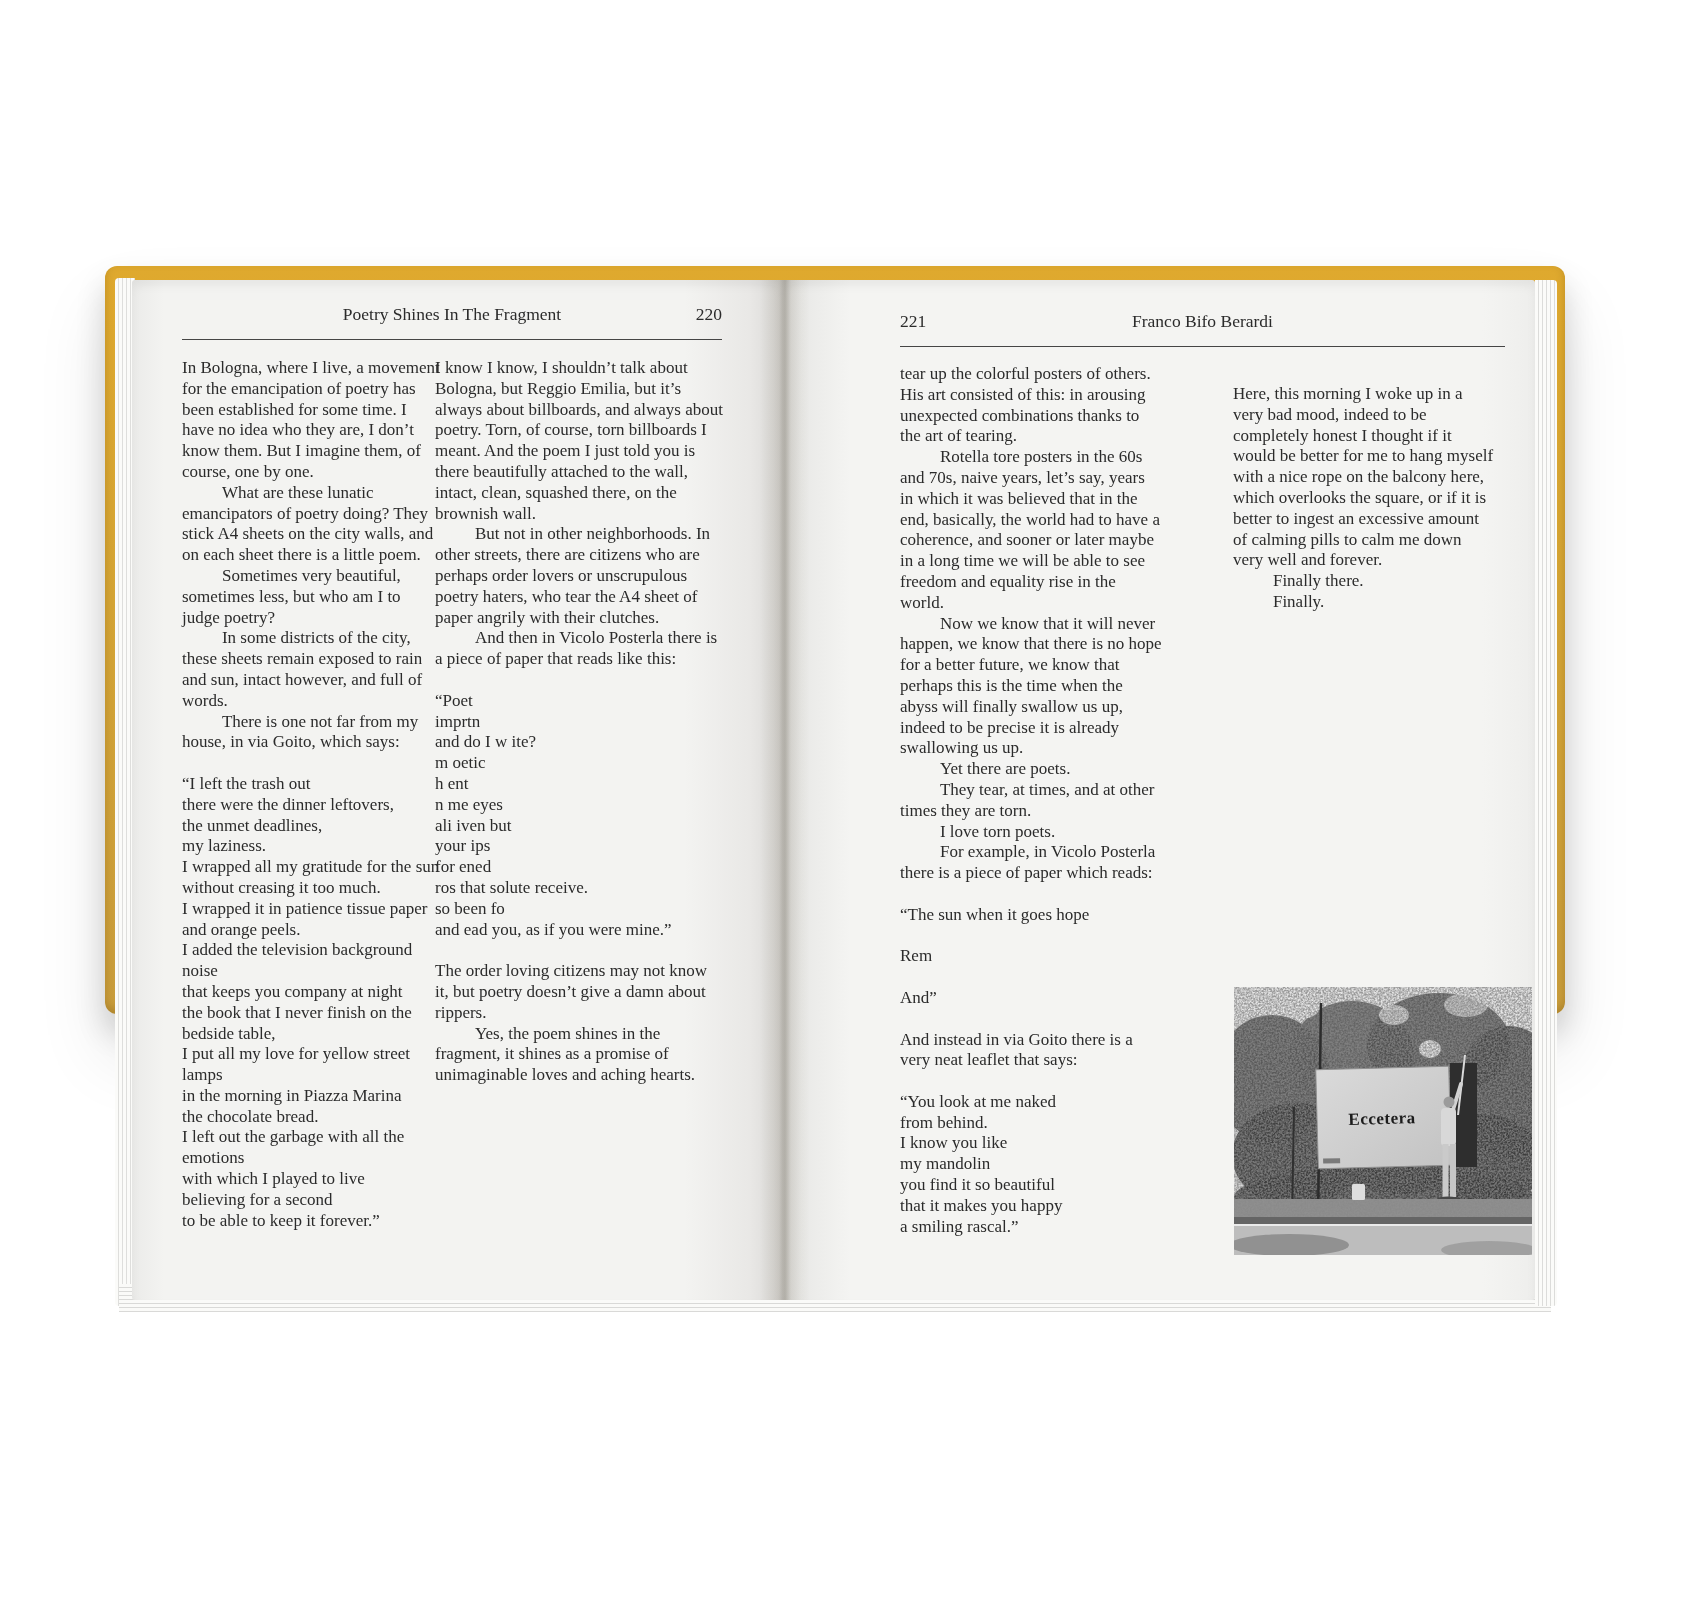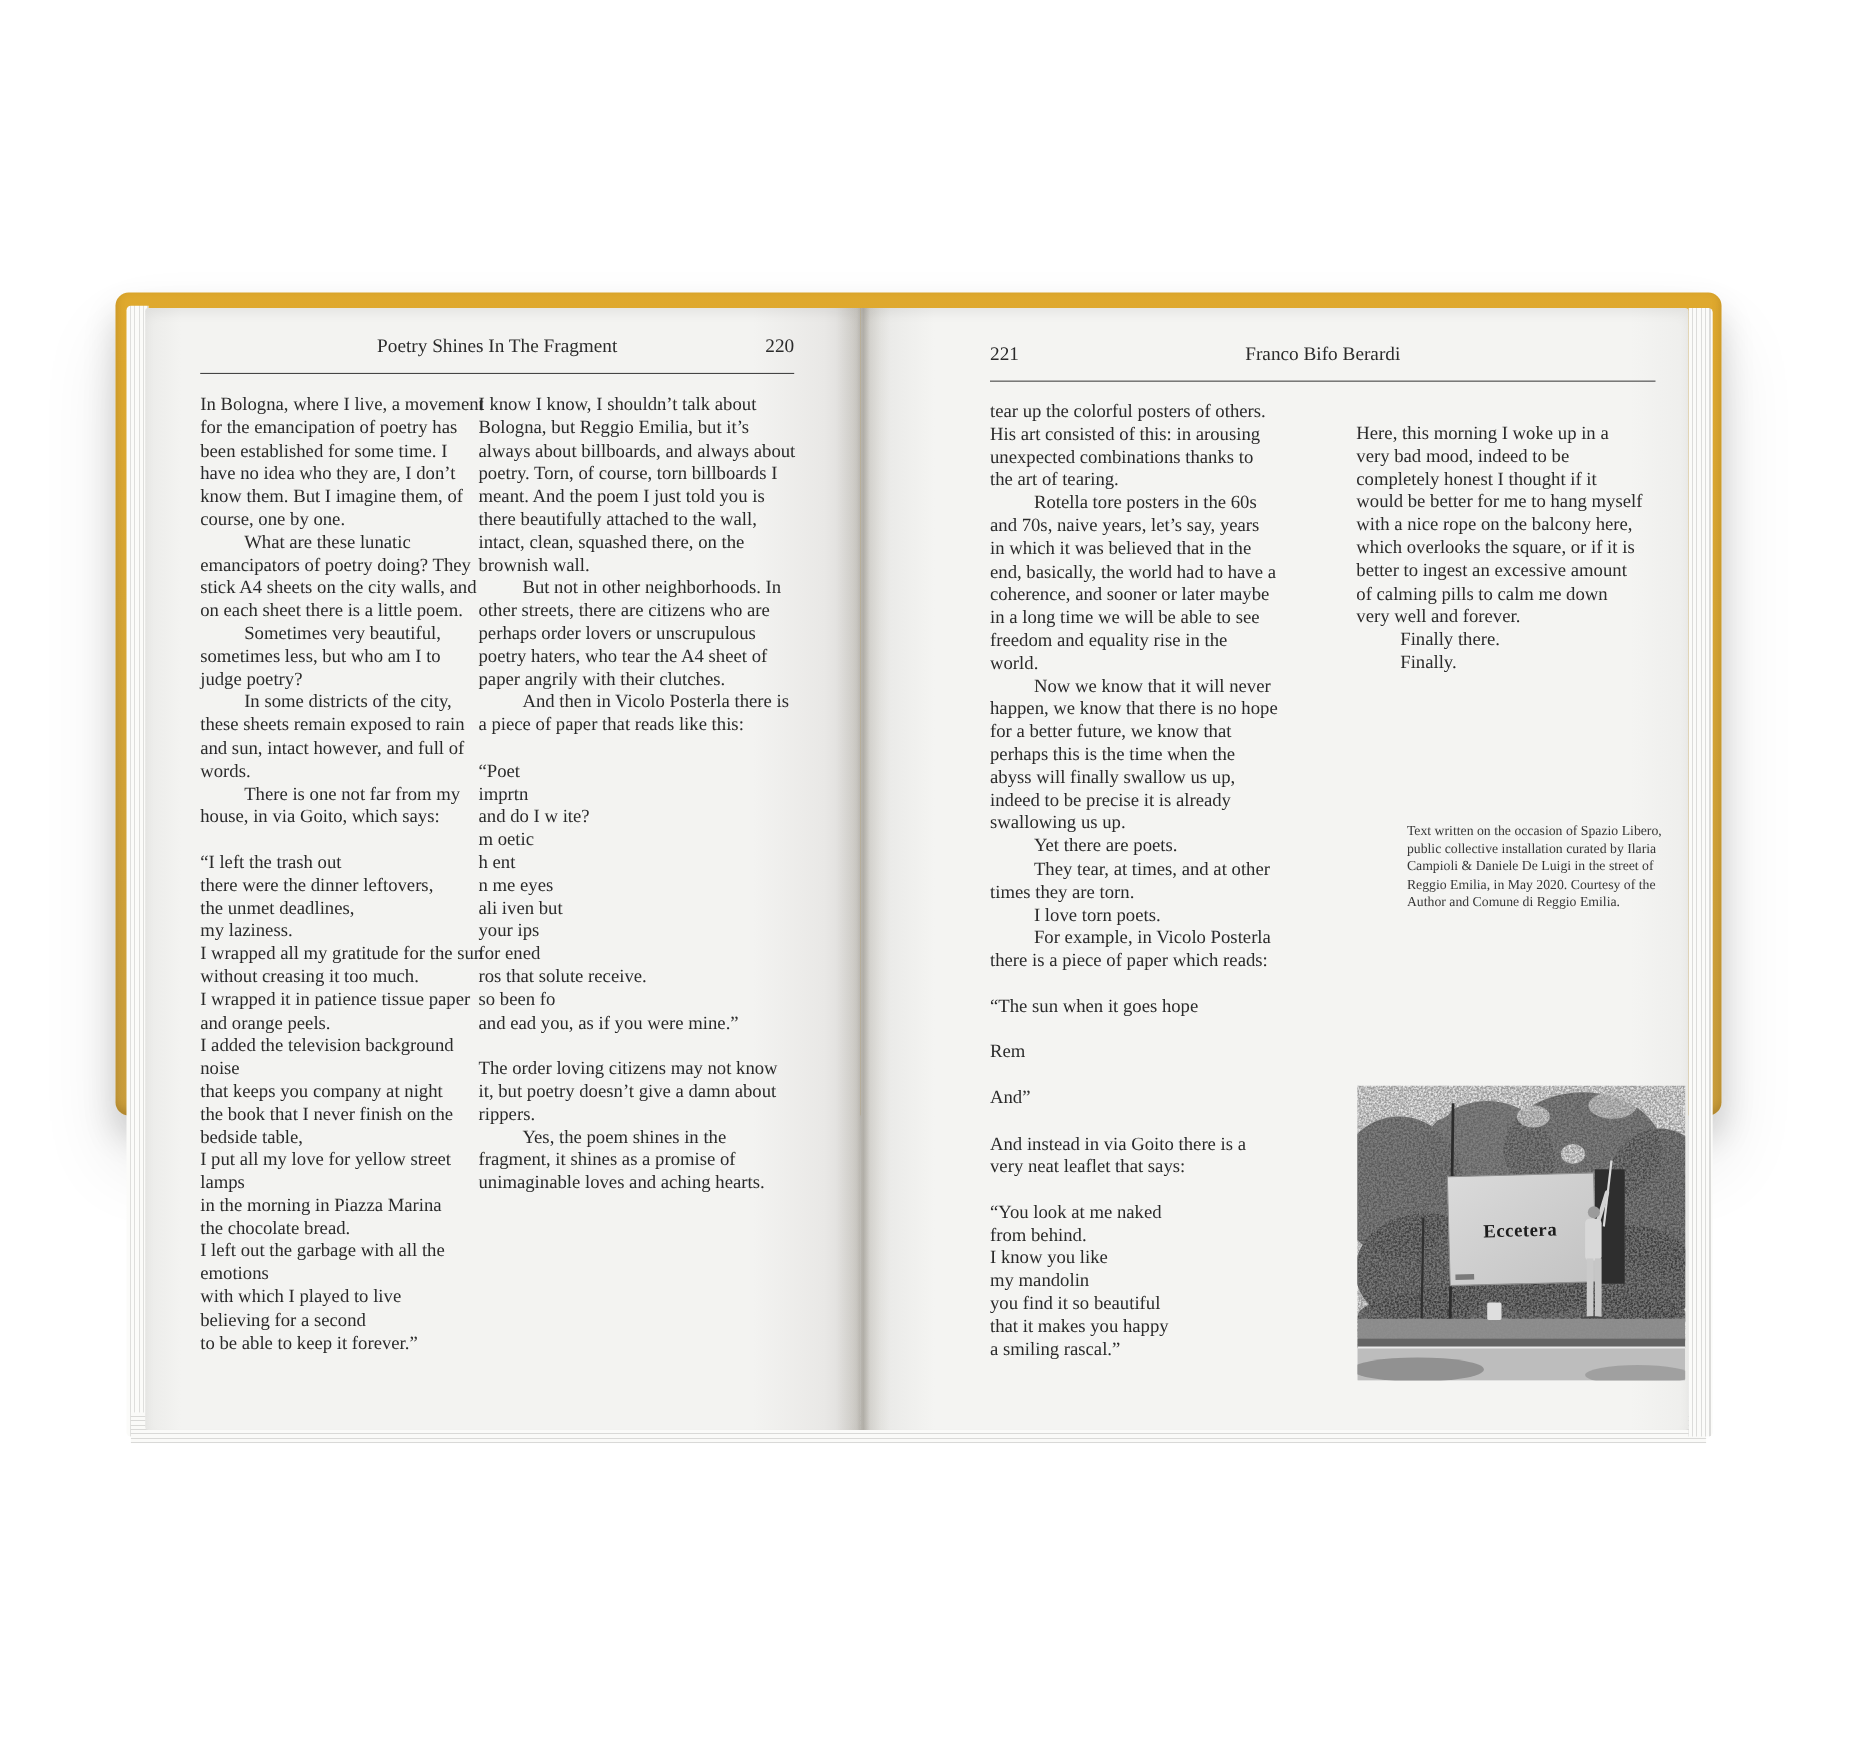--- a/index.html
+++ b/index.html
@@ -133,21 +133,20 @@
 my mandolin
 you find it so beautiful
 that it makes you happy
 a smiling rascal.”</p>
         </div>
       <div class="col pr-c2">
           <p class="para">Here, this morning I woke up in a very bad mood, indeed to be completely honest I thought if it would be better for me to hang myself with a nice rope on the balcony here, which overlooks the square, or if it is better to ingest an excessive amount of calming pills to calm me down very well and forever.</p>
           <p class="para indent">Finally there.</p>
           <p class="para indent">Finally.</p>
         </div>
-      <div class="note">Text written on the occasion of Spazio Libero, public collective installation curated by Ilaria Campioli &amp; Daniele De Luigi in the street of Reggio Emilia, in May 2020. Courtesy of the Author and Comune di Reggio Emilia.</div>
 
       <svg class="photo" viewBox="0 0 298 268" xmlns="http://www.w3.org/2000/svg">
         <defs>
           <filter id="fol" x="0" y="0" width="100%" height="100%">
             <feTurbulence type="fractalNoise" baseFrequency="0.55" numOctaves="3" seed="7" result="t"></feTurbulence>
             <feColorMatrix in="t" type="matrix" values="0 0 0 0 0.24  0 0 0 0 0.24  0 0 0 0 0.24  0 0 0 2.2 -0.55"></feColorMatrix>
           </filter>
           <linearGradient id="board" x1="0" y1="0" x2="1" y2="1">
             <stop offset="0" stop-color="#dadada"></stop>
             <stop offset="1" stop-color="#c3c3c3"></stop>

